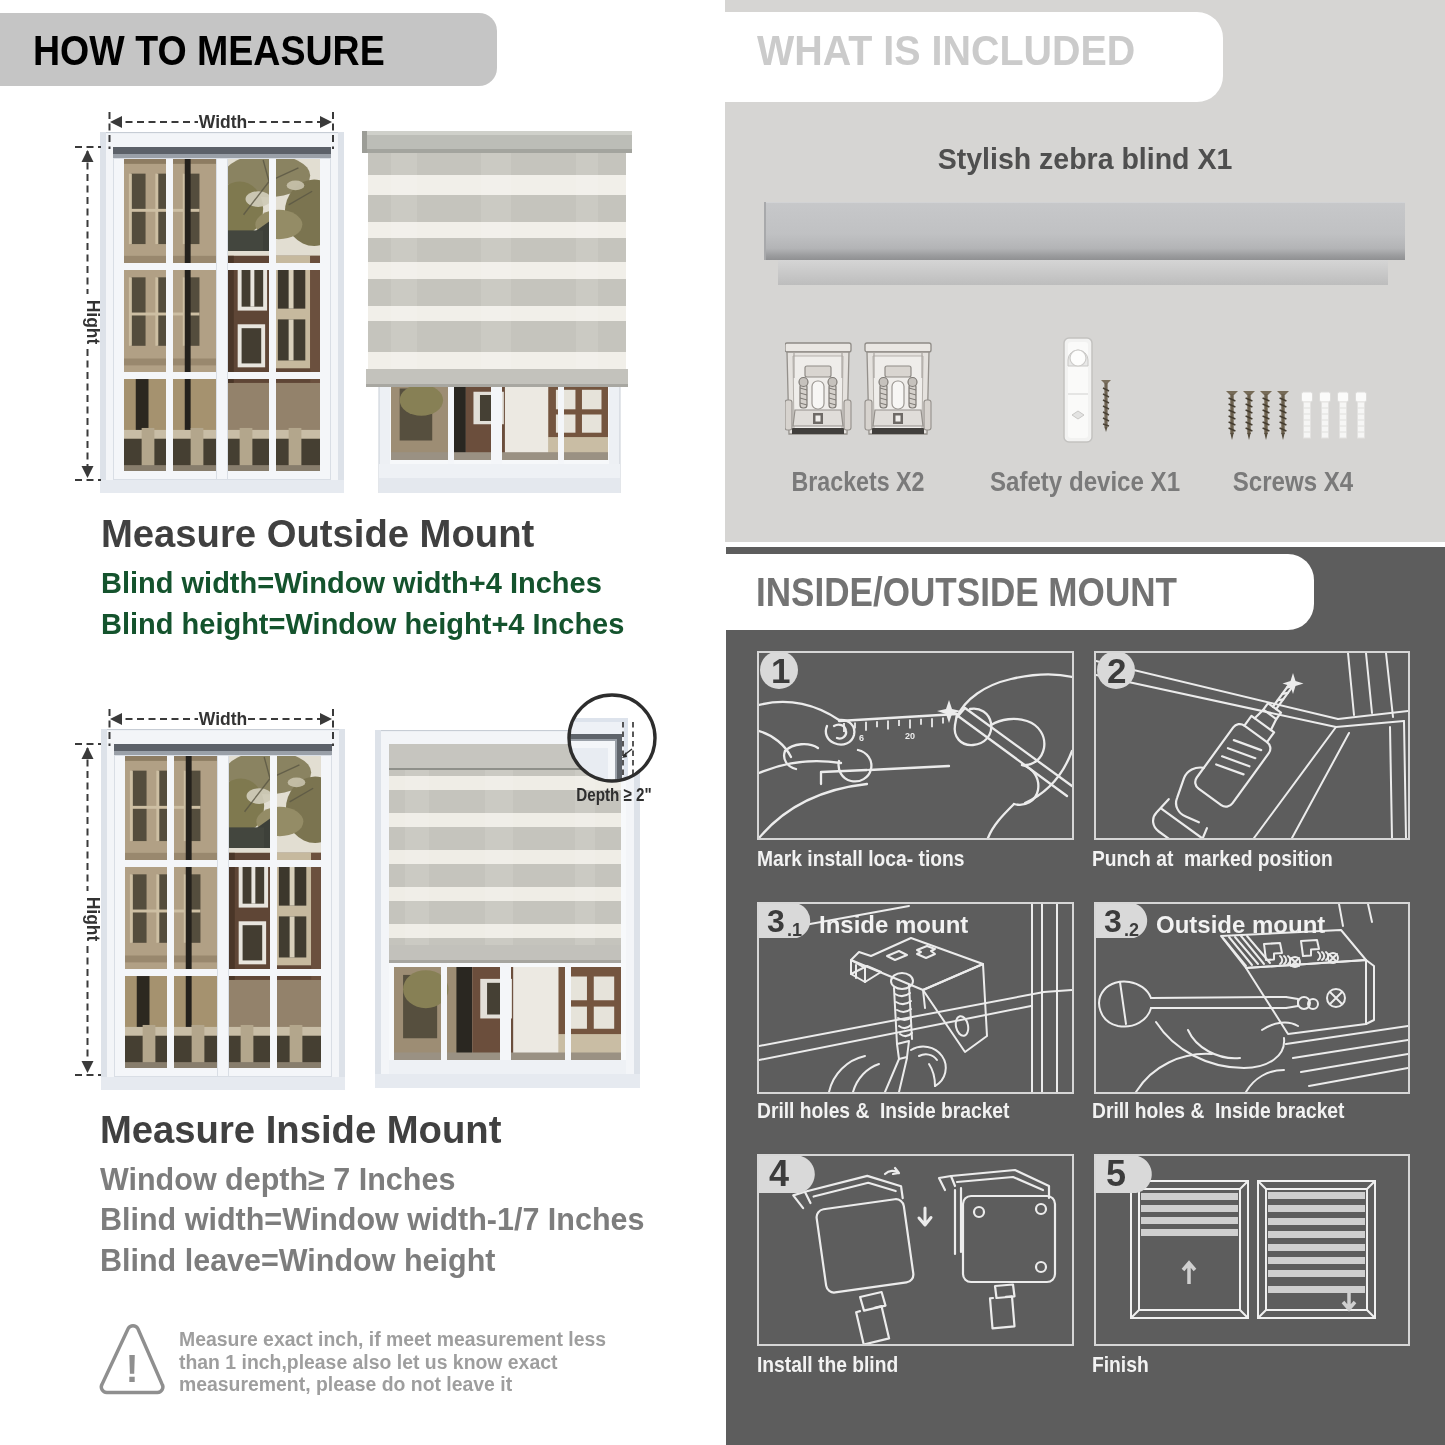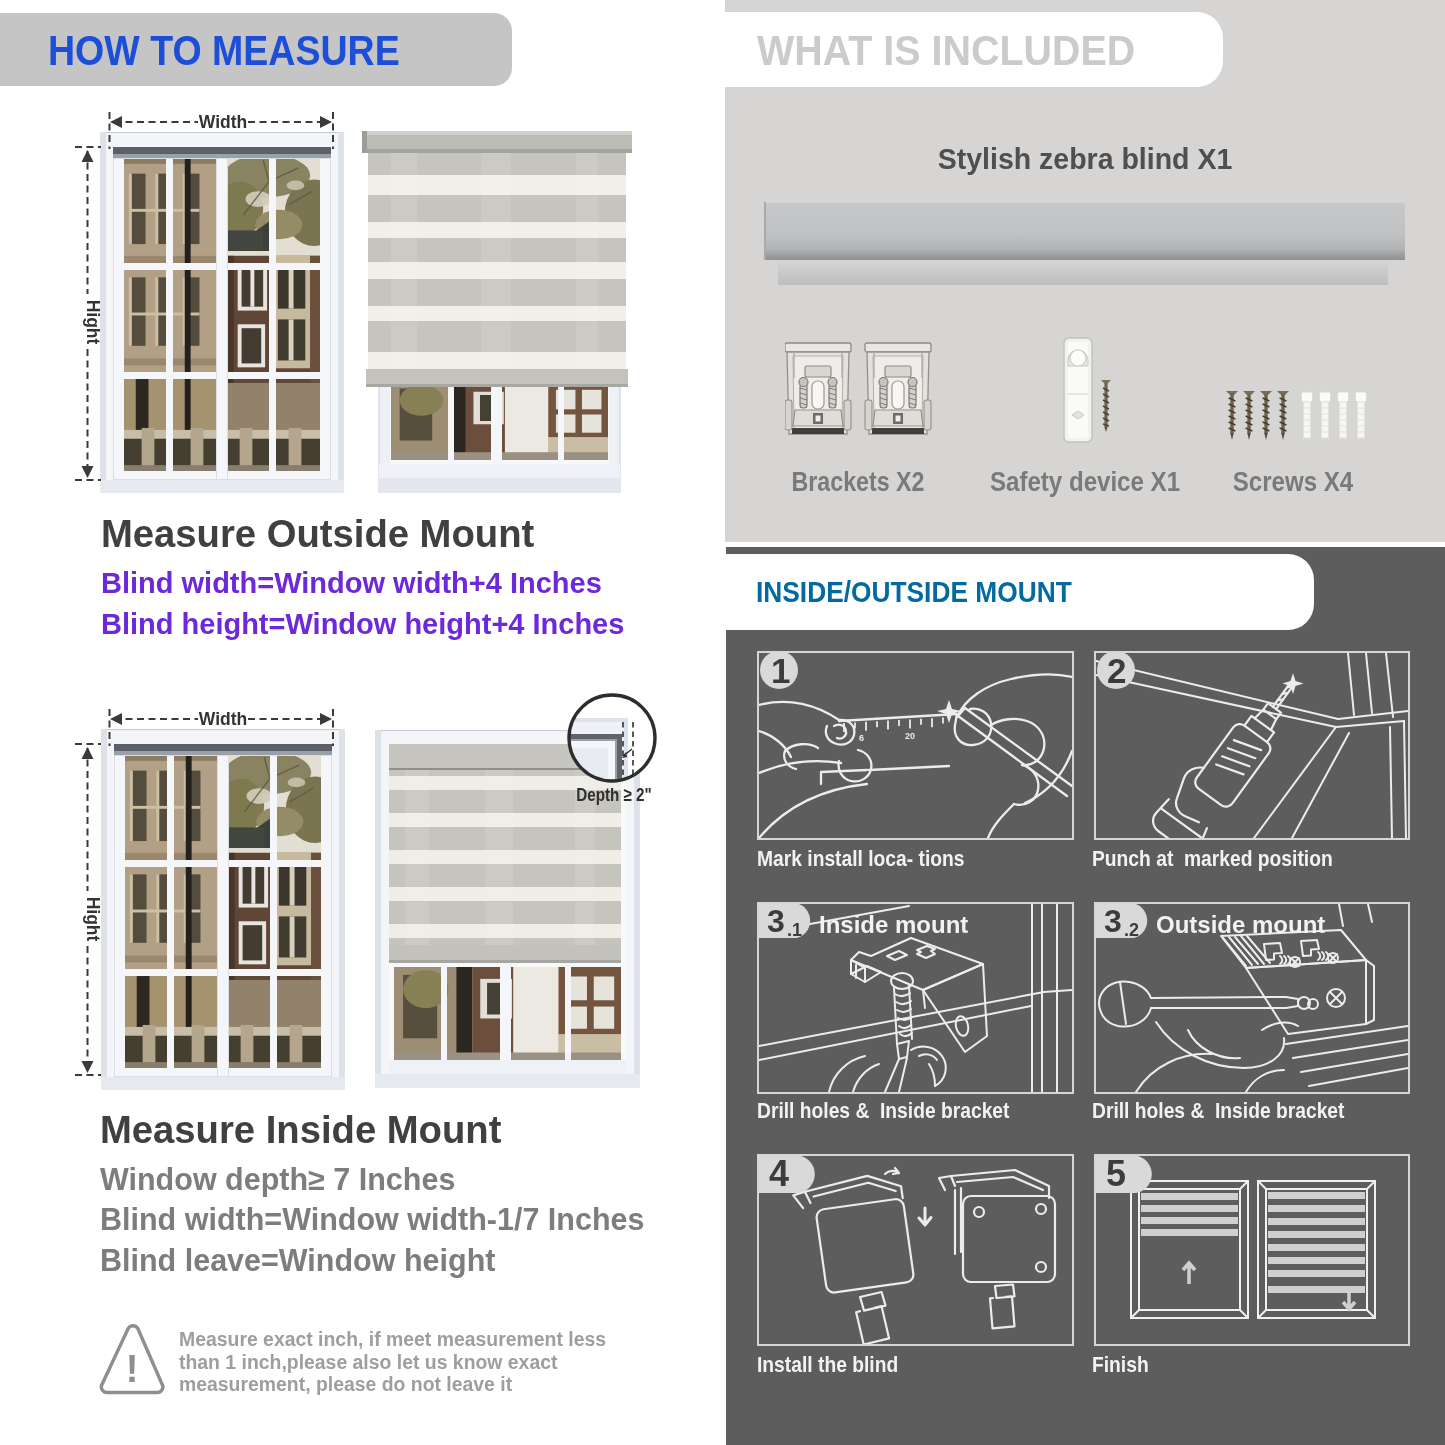--- a/index.html
+++ b/index.html
@@ -1,23 +1,23 @@
 <!DOCTYPE html>
 <html><head>
 <meta charset="utf-8">
 <style>
 html,body{margin:0;padding:0;}
 body{width:1445px;height:1445px;position:relative;background:#fff;overflow:hidden;
   font-family:"Liberation Sans",sans-serif;}
 .abs{position:absolute;}
 .hdr1{left:0;top:13px;width:464px;height:73px;background:#c5c5c5;border-radius:0 18px 18px 0;
-  color:#1d4ed8;font-size:43px;font-weight:bold;line-height:75px;padding-left:48px;}
+  color:#000000;font-size:43px;font-weight:bold;line-height:75px;padding-left:33px;}
 .hdr1 span{display:inline-block;transform:scaleX(0.873);transform-origin:left center;}
 .h2{font-weight:bold;color:#404040;font-size:39px;line-height:39px;transform:scaleX(0.98);transform-origin:left center;}
-.sub{font-weight:bold;color:#6d28d9;font-size:29px;line-height:29px;}
+.sub{font-weight:bold;color:#14532d;font-size:29px;line-height:29px;}
 .sub2{font-weight:bold;color:#7d7d7d;font-size:30.5px;line-height:30.5px;}
 .lbl{font-weight:bold;color:#7a7a7a;font-size:28px;line-height:28px;text-align:center;}
 .cap{font-weight:bold;color:#f2f2f2;font-size:22px;line-height:22px;transform:scaleX(0.875);transform-origin:left center;white-space:nowrap;}
 .panel{position:absolute;border:2px solid #d6d6d6;}
 </style>
 </head>
 <body>
 
 <div class="abs hdr1"><span>HOW TO MEASURE</span></div>
 
@@ -313,21 +313,21 @@
 <div class="abs sub2" style="left:100px;top:1245px">Blind leave=Window height</div>
 
 <svg class="abs" style="left:96px;top:1322px" width="72" height="76" viewBox="0 0 72 76">
 <path d="M32.2,6.5 a5.5,5.5 0 0 1 9.6,0 L66,62 a5.5,5.5 0 0 1 -4.8,8.5 L11,70.5 a5.5,5.5 0 0 1 -4.8,-8.5 Z" fill="none" stroke="#8f8f8f" stroke-width="3.4" stroke-linejoin="round"></path>
 <text x="36" y="60" font-size="38" font-weight="bold" fill="#8f8f8f" text-anchor="middle">!</text>
 </svg>
 <div class="abs" style="left:179px;top:1328px;font-size:20px;line-height:22.5px;font-weight:bold;color:#9e9e9e;transform:scaleX(0.97);transform-origin:left top">
 Measure exact inch, if meet measurement less<br>than 1 inch,please also let us know exact<br>measurement, please do not leave it</div>
 
 <div class="abs" style="left:725px;top:0;width:720px;height:542px;background:#d6d5d3"></div>
-<div class="abs" style="left:722px;top:12px;width:466px;height:75px;background:#fff;border-radius:0 26px 26px 0;
+<div class="abs" style="left:722px;top:12px;width:466px;height:90px;background:#fff;border-radius:0 26px 26px 0;
  color:#cbcbcb;font-size:43px;font-weight:bold;line-height:76px;padding-left:35px;"><span style="display:inline-block;transform:scaleX(0.917);transform-origin:left center">WHAT IS INCLUDED</span></div>
 <div class="abs" style="left:725px;top:142px;width:720px;text-align:center;font-size:30px;font-weight:bold;color:#4f4f4f;transform:scaleX(0.95)">Stylish zebra blind X1</div>
 
 <div class="abs" style="left:764px;top:202px;width:641px;height:58px;background:linear-gradient(#c7c8ca 0%,#c0c1c3 55%,#b3b4b6 80%,#9a9b9d 93%,#8f9092 100%);box-shadow:inset 2px 0 0 #a8a9ab,inset 0 1px 0 #d2d3d5"></div>
 <div class="abs" style="left:778px;top:260px;width:610px;height:25px;background:linear-gradient(#d5d5d5,#bdbdbd)"></div>
 
 <svg class="abs" style="left:785px;top:340px" width="150" height="102" viewBox="0 0 150 102">
 <defs>
 <g id="bk">
 <rect x="0" y="3" width="66" height="9" rx="2" fill="#eae7e3" stroke="#8f8b86" stroke-width="1.3"></rect>
@@ -392,21 +392,21 @@
     <use href="#anc" x="103" y="4"></use>
     <use href="#anc" x="121" y="4"></use>
     <use href="#anc" x="139" y="4"></use>
 </svg>
 <div class="abs lbl" style="left:763px;top:468px;width:190px;transform:scaleX(0.83)">Brackets X2</div>
 <div class="abs lbl" style="left:965px;top:468px;width:240px;transform:scaleX(0.86)">Safety device X1</div>
 <div class="abs lbl" style="left:1213px;top:468px;width:160px;transform:scaleX(0.86)">Screws X4</div>
 
 <div class="abs" style="left:726px;top:547px;width:719px;height:898px;background:#5d5d5d"></div>
 <div class="abs" style="left:726px;top:554px;width:558px;height:76px;background:#fff;border-radius:0 26px 26px 0;
- color:#0369a1;font-size:30px;font-weight:bold;line-height:76px;padding-left:30px"><span style="display:inline-block;transform:scaleX(0.877);transform-origin:left center">INSIDE/OUTSIDE MOUNT</span></div>
+ color:#737373;font-size:40px;font-weight:bold;line-height:76px;padding-left:30px"><span style="display:inline-block;transform:scaleX(0.877);transform-origin:left center">INSIDE/OUTSIDE MOUNT</span></div>
 
 <svg class="panel" style="left:757px;top:651px" width="313" height="185" viewBox="0 0 313 185">
 <g stroke="#ececec" stroke-width="2.3" fill="none" stroke-linecap="round" stroke-linejoin="round">
 <path d="M0,52 C30,44 58,52 80,67"></path>
 <path d="M80,67 C90,66 97,73 95,82 C93,90 84,94 75,90 C68,87 65,80 68,73"></path>
 <path d="M75,73 C80,70 86,72 87,78 C88,83 83,87 78,85"></path>
 <path d="M26,98 C34,90 50,89 59,95"></path>
 <path d="M26,98 C23,106 28,114 37,116"></path>
 <path d="M0,120 C28,108 56,106 82,110"></path>
 <path d="M0,78 C14,82 26,92 32,104"></path>

